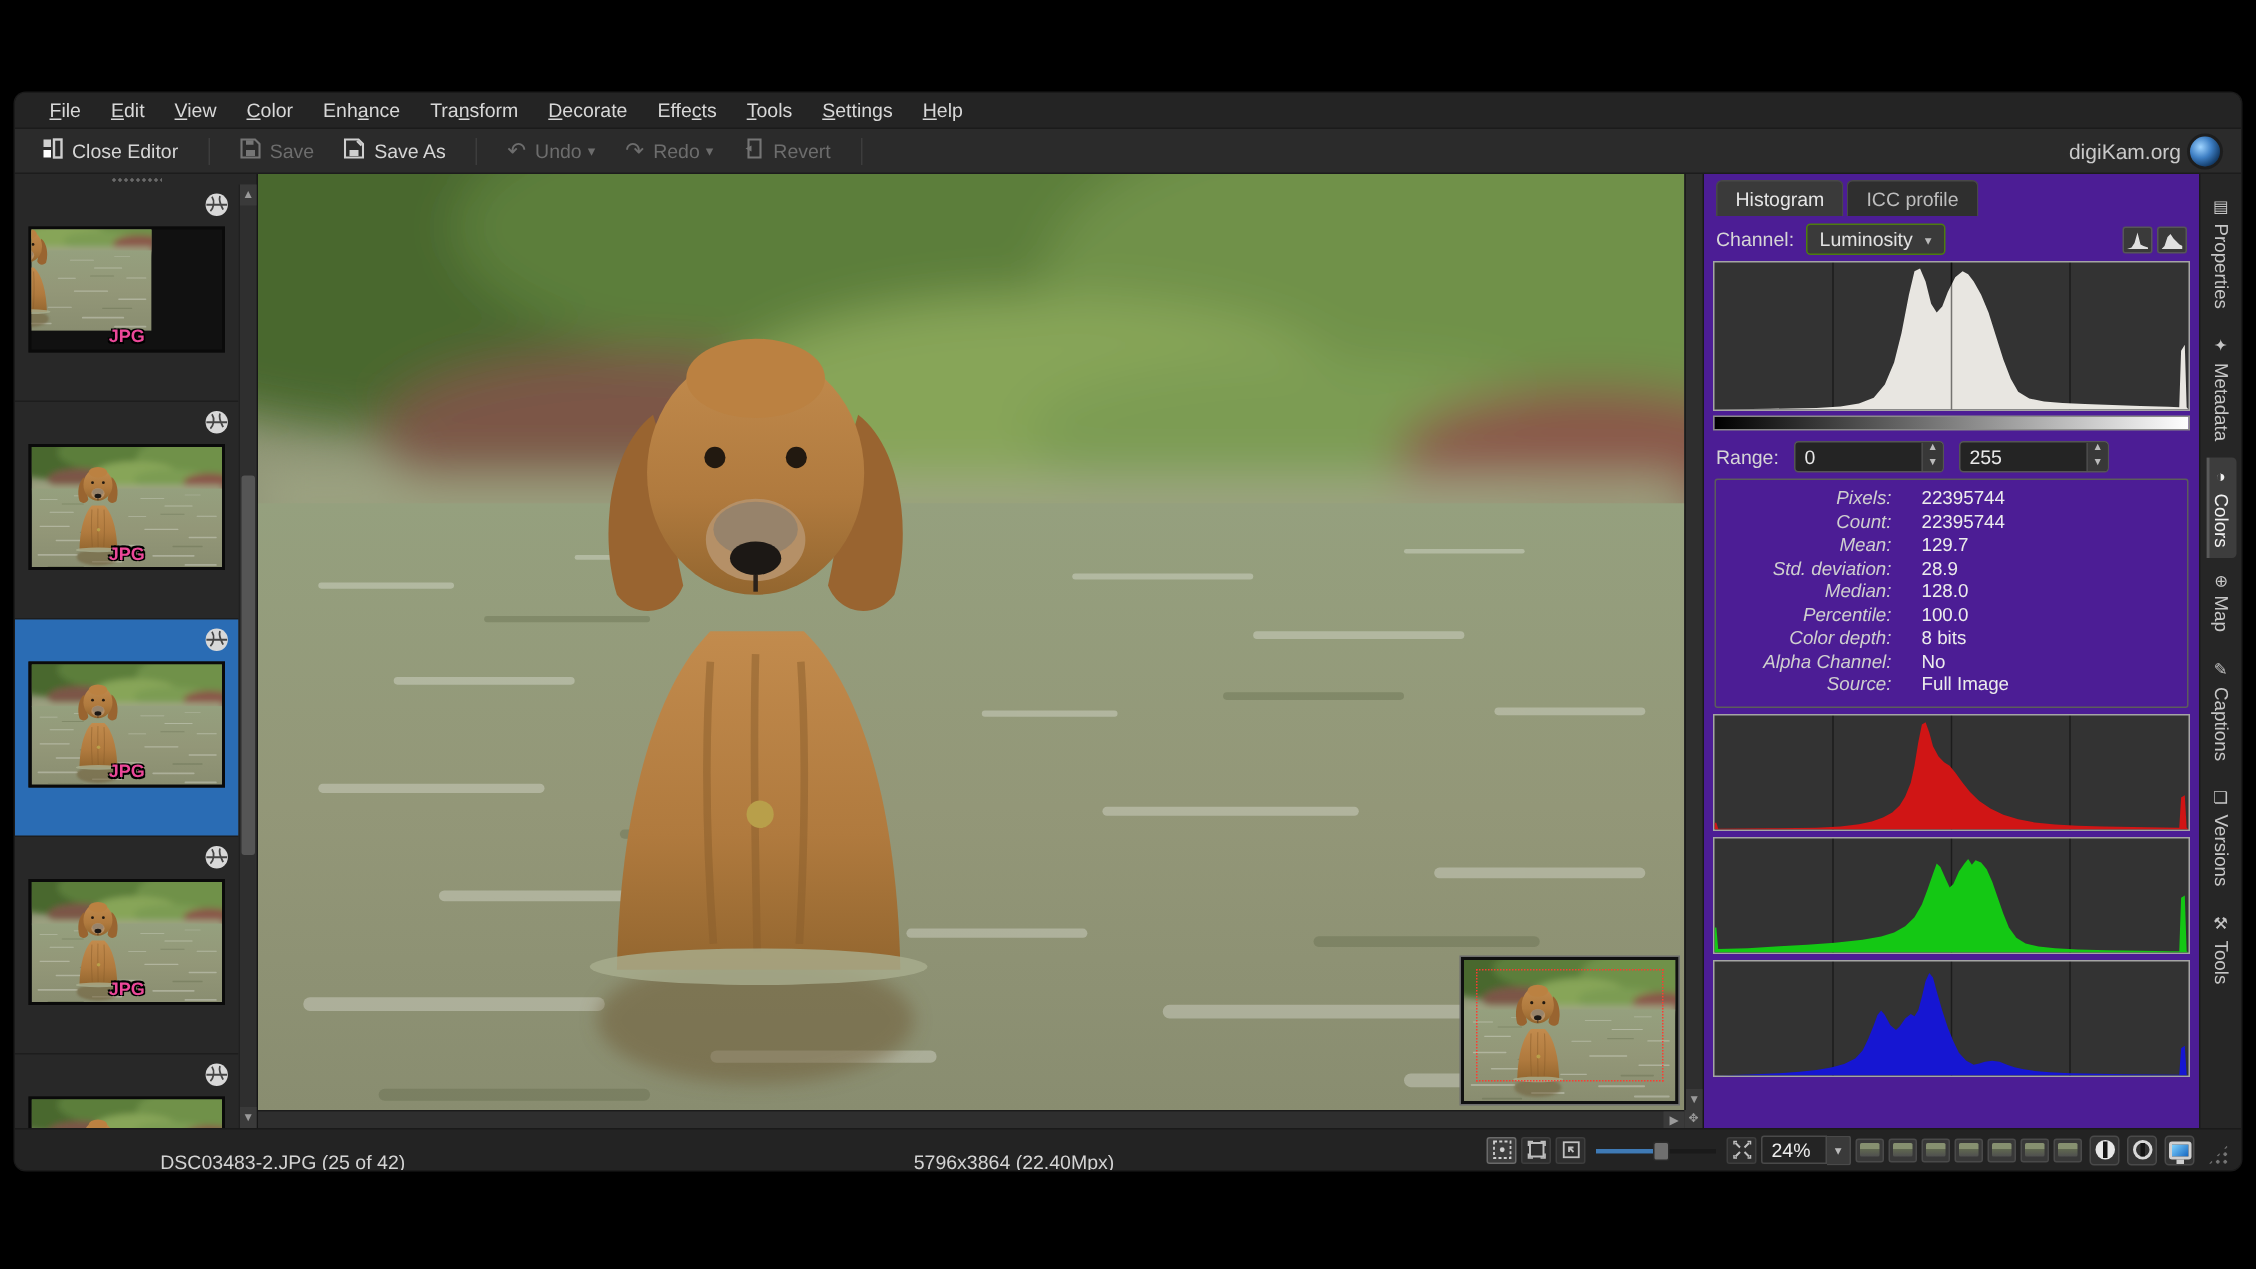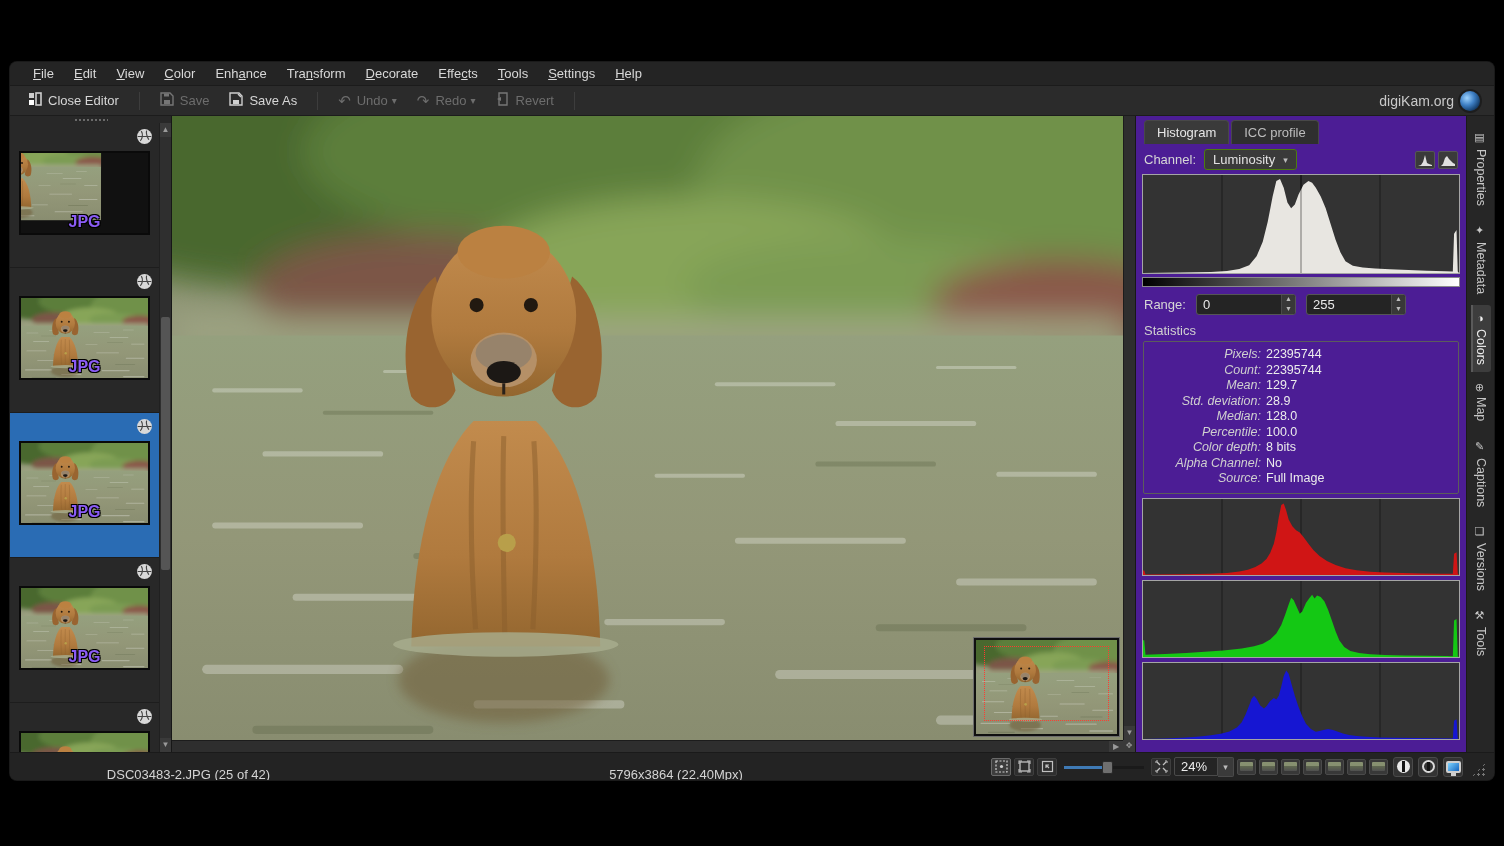--- a/index.html
+++ b/index.html
@@ -39,21 +39,21 @@
       background-image:radial-gradient(#6a6a6a 1px, transparent 1.2px);
       background-size:4px 4px; }
   .thumb-list { flex:1; overflow:hidden; position:relative; width:150px; }
   .thumb-item { height:145px; border-bottom:1px solid #1d1d1d; position:relative; }
   .thumb-item.selected { background:#2a6cb4; }
   .thumb-globe { position:absolute; top:5px; right:7px; width:17px; height:17px; }
   .thumb-frame { position:absolute; left:9px; top:28px; width:131px; height:84px;
                  border:2px solid #0a0a0a; background:#111; }
   .thumb-frame svg { display:block; width:100%; height:100%; }
   .thumb-label { position:absolute; left:0; right:0; bottom:2px; text-align:center;
-      color:#8b5cf6; font-weight:bold; font-size:16px;
+      color:#ec4899; font-weight:bold; font-size:12px;
       text-shadow:-1px -1px 0 #000,1px -1px 0 #000,-1px 1px 0 #000,1px 1px 0 #000; }
   .thumb-scroll { position:absolute; right:0; top:7px; bottom:0; width:12px;
                   background:#2f2f2f; border-left:1px solid #202020;
                   display:flex; flex-direction:column; }
   .scroll-arrow { height:14px; color:#9a9a9a; font-size:8px; text-align:center; line-height:14px;
                   background:#3a3a3a; }
   .thumb-scroll .track { flex:1; position:relative; }
   .thumb-scroll .handle { position:absolute; left:1px; right:1px; top:30%; height:42%;
                   background:#555; border-radius:2px; }
   
@@ -95,21 +95,21 @@
   .range-row { display:flex; align-items:center; gap:10px; padding:7px 2px 4px 2px; }
   .spinbox { display:flex; width:100px; border:1px solid #555; border-radius:3px;
              background:#242424; overflow:hidden; }
   .spinbox .val { flex:1; padding:2px 6px; color:#e8e8e8; font-size:13px; }
   .spin-arrows { width:14px; background:#383838; display:flex; flex-direction:column;
                  border-left:1px solid #4a4a4a; }
   .spin-arrows span { flex:1; font-size:7px; line-height:7px; text-align:center; color:#bbb; }
   .stats-title { padding:4px 2px 3px 2px; color:#d0d0d0; }
   .stats-box { border:1px solid #5c5c5c; border-radius:2px; padding:5px 8px 6px 4px;
                margin:0 1px; }
-  .stat-row { display:flex; font-size:12.5px; line-height:15.5px; }
+  .stat-row { display:flex; font-size:12.5px; line-height:15.5px;gap:15px; }
   .stat-label { width:118px; text-align:right; font-style:italic; color:#cfcfcf; padding-right:5px;}
   .stat-value { color:#ececec; }
   .rgb-box { border:1px solid #a5a5a5; background:#333; height:78px; margin-top:4px; }
   .rgb-box svg { display:block; width:100%; height:100%; }
   
   .side-strip { width:28px; background:#262626; border-left:1px solid #1a1a1a;
       display:flex; flex-direction:column; align-items:center; padding-top:8px; gap:4px; flex:0 0 auto;}
   .vtab { writing-mode:vertical-rl; color:#c6c6c6; font-size:12.5px; padding:7px 3px;
           display:flex; align-items:center; gap:5px; border-radius:0 3px 3px 0; }
   .vtab .vicon { font-size:11px; }
@@ -457,21 +457,20 @@
             </span>
         </div>
         <div class="spinbox">
           <span class="val">255</span>
           <span class="spin-arrows">
               <span>▲</span>
               <span>▼</span>
             </span>
         </div>
       </div>
-      <div class="stats-title">Statistics</div>
       <div class="stats-box">
         <div class="stat-row">
             <span class="stat-label">Pixels:</span>
             <span class="stat-value">22395744</span>
           </div>
         <div class="stat-row">
             <span class="stat-label">Count:</span>
             <span class="stat-value">22395744</span>
           </div>
         <div class="stat-row">

